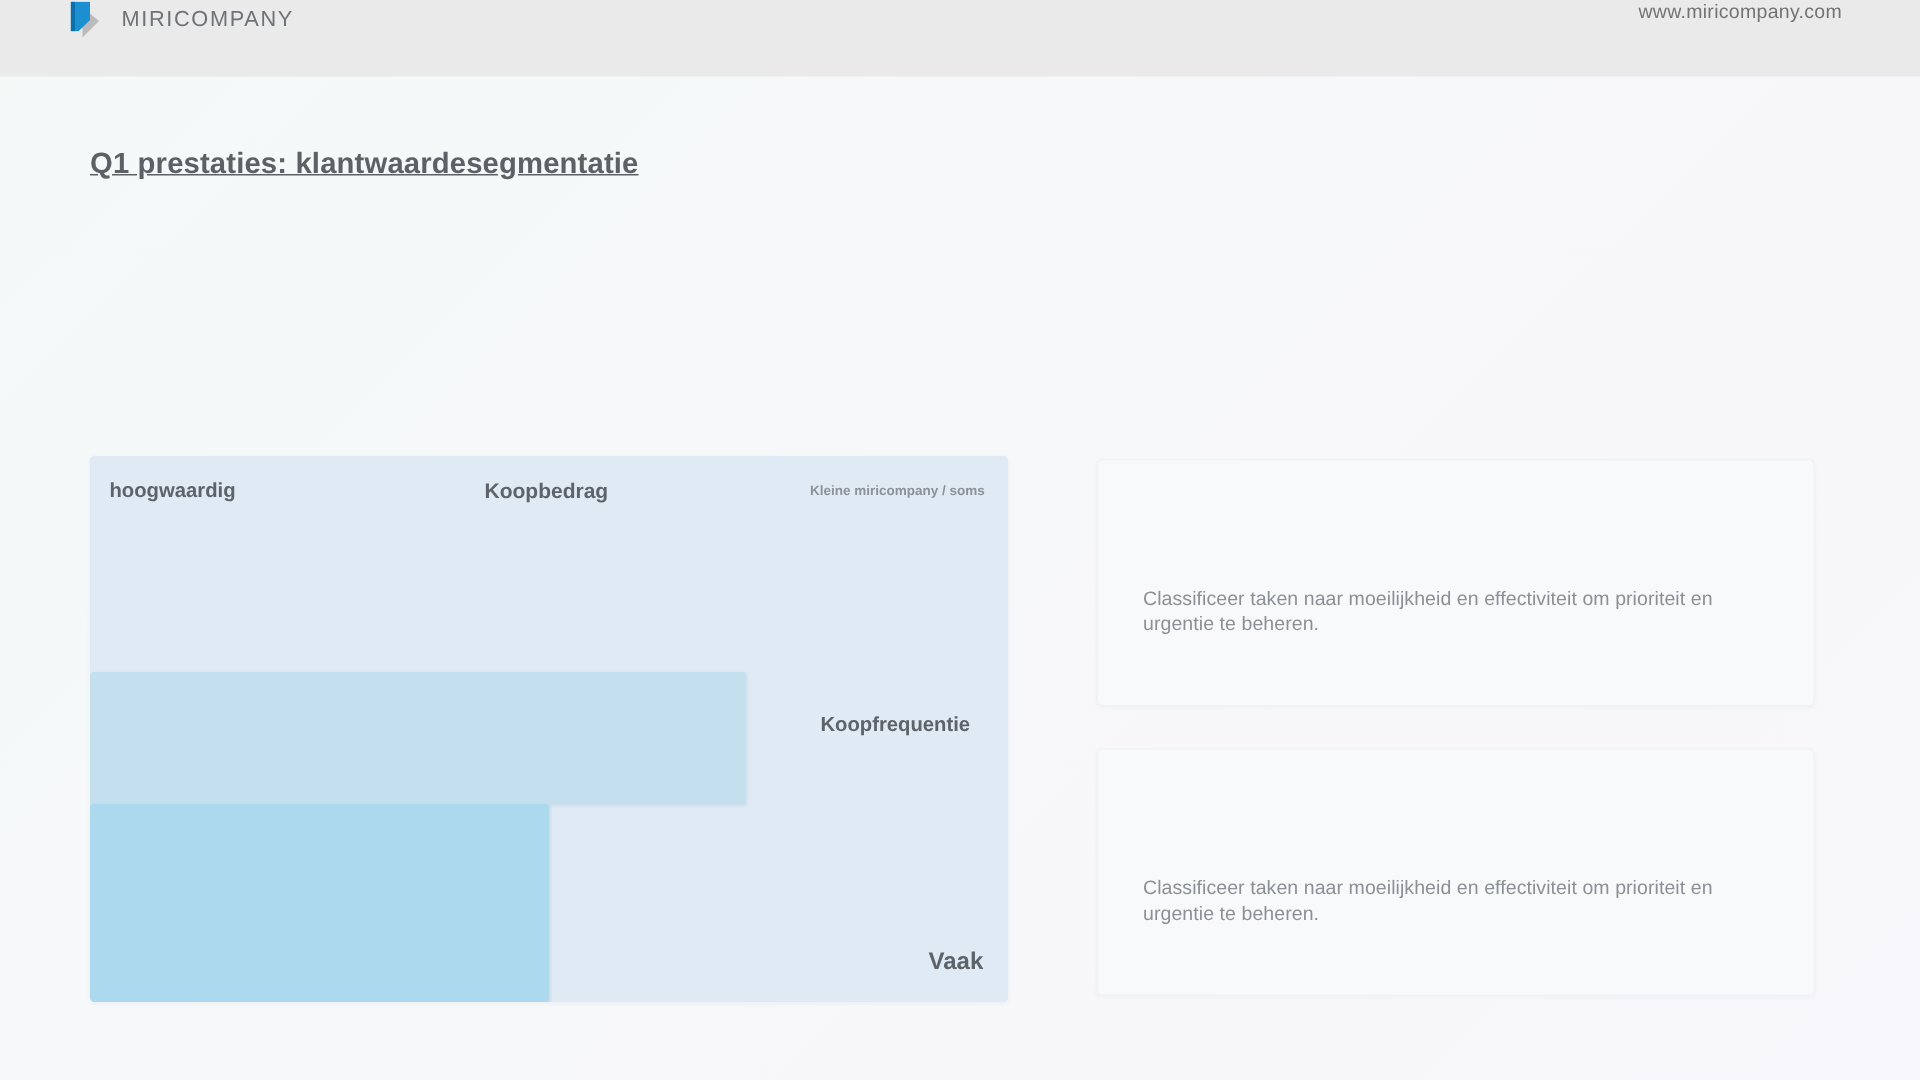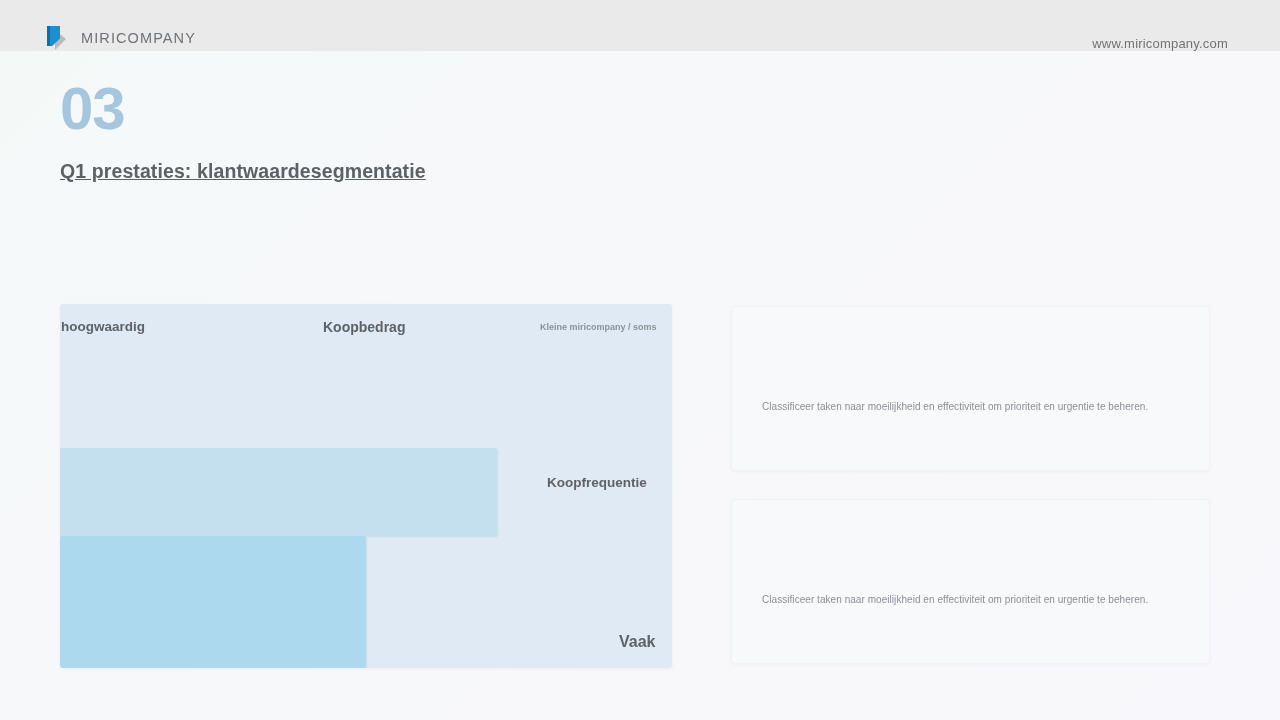--- a/index.html
+++ b/index.html
@@ -18,21 +18,21 @@
   }
 
   
   .topbar {
     position: absolute;
     top: 0; left: 0;
     width: 1280px;
     height: 51px;
     background: #eaeaea;
     display: flex;
-    align-items: flex-end;
+    align-items: flex-start;
     justify-content: space-between;
     padding: 0 52px 0 46px;
   }
 
   .brand {
     display: flex;
     align-items: center;
     gap: 13px;
   }
 
@@ -143,21 +143,21 @@
     height: 132px;
     background: #add9ee;
   }
 
   .axis-label {
     position: absolute;
     font-weight: bold;
     white-space: nowrap;
     color: #5e636a;
   }
-  .axis-hoog      { left: 1px;   top: 15px;  font-size: 13.5px; }
+  .axis-hoog      { left: 13px;   top: 15px;  font-size: 13.5px; }
   .axis-koopbedrag{ left: 263px; top: 15px;  font-size: 14px; }
   .axis-kleine    { left: 480px; top: 18px;  font-size: 9px; color: #8d9299; }
   .axis-koopfreq  { left: 487px; top: 171px; font-size: 13.5px; }
   .axis-vaak      { left: 559px; top: 329px; font-size: 16px; }
 
   
   .cards {
     position: absolute;
     left: 731px;
     top: 306px;
@@ -171,21 +171,21 @@
     border: 1px solid #f0f2f5;
     border-radius: 4px;
     box-shadow: 0 1px 3px rgba(120,135,160,.06);
     display: flex;
     align-items: center;
     padding: 0 30px;
   }
   .note-card + .note-card { margin-top: 28px; }
 
   .note-text {
-    font-size: 10px;
+    font-size: 13px;
     line-height: 17px;
     color: #8b8f96;
     letter-spacing: .05px;
     margin-top: 36px;
   }
 </style>
 </head>
 <body>
 
 <div class="topbar">
@@ -193,21 +193,20 @@
     <span class="logo-mark">
       <span class="flag-shadow"></span>
       <span class="flag-blue"></span>
     </span>
     <span class="brand-name">MIRICOMPANY</span>
   </div>
   <span class="site-url">www.miricompany.com</span>
 </div>
 
 <div class="headline">
-  <div class="step-number">03</div>
   <div class="headline-title">Q1 prestaties: klantwaardesegmentatie</div>
 </div>
 
 <div class="chart-panel">
   <div class="band band-mid"></div>
   <div class="band band-bottom"></div>
 
   <span class="axis-label axis-hoog">hoogwaardig</span>
   <span class="axis-label axis-koopbedrag">Koopbedrag</span>
   <span class="axis-label axis-kleine">Kleine miricompany / soms</span>

